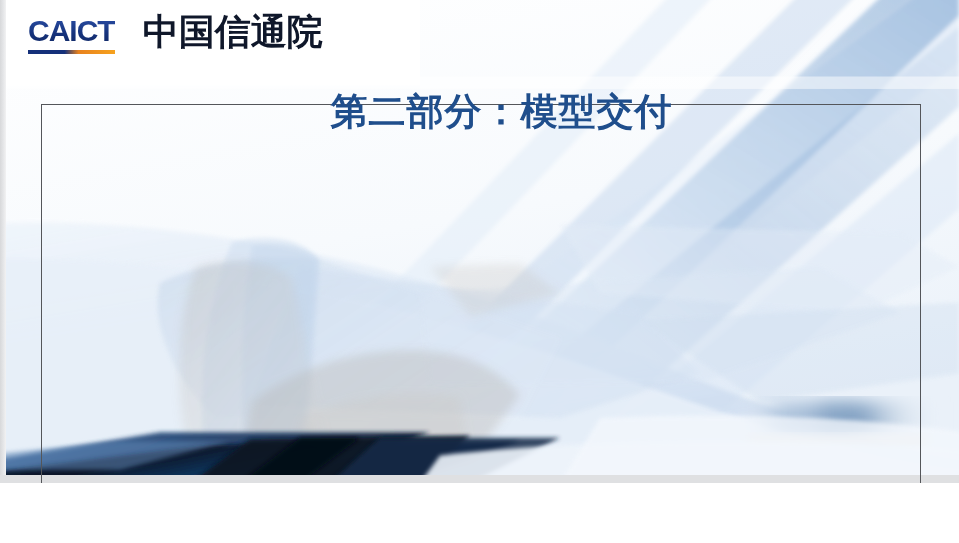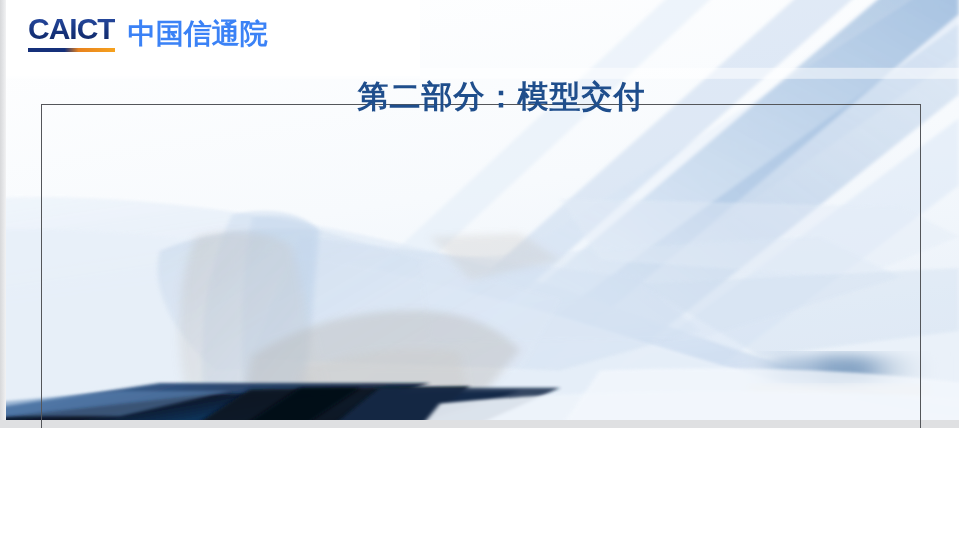--- a/index.html
+++ b/index.html
@@ -7,21 +7,21 @@
     padding: 0;
     background: #ffffff;
   }
   body {
     font-family: "Liberation Sans", "DejaVu Sans", sans-serif;
   }
 
   #slide {
     position: relative;
     width: 959px;
-    height: 428px;
+    height: 483px;
     overflow: hidden;
     background: #ffffff;
   }
 
   
   .bg-layer {
     position: absolute;
     inset: 0;
     pointer-events: none;
   }
@@ -72,24 +72,24 @@
   }
   .logo-underline {
     height: 4px;
     width: 100%;
     margin-top: 2px;
     background: linear-gradient(to right, #15307a 0%, #15307a 42%, #e8821e 58%, #f6a21e 100%);
   }
   .logo-cn {
     font-family: "DejaVu Sans", "Liberation Sans", sans-serif;
     font-weight: bold;
-    font-size: 28px;
+    font-size: 36px;
     line-height: 1;
-    color: #3b82f6;
-    margin-left: 13px;
+    color: #0f172a;
+    margin-left: 28px;
     padding-bottom: 4px;
     white-space: nowrap;
   }
 
   
   .frame {
     position: absolute;
     left: 41px;
     top: 104px;
     width: 880px;
@@ -112,24 +112,24 @@
     font-weight: bold;
     font-size: 34px;
     line-height: 1.32;
     color: #1F4E8C;
     margin: 0;
     letter-spacing: 0px;
   }
   .slide-subtitle {
     font-family: "DejaVu Sans", "Liberation Sans", sans-serif;
     font-weight: bold;
-    font-size: 31px;
+    font-size: 37px;
     line-height: 1.2;
     color: #1F4E8C;
-    margin: 0;
+    margin: 12px;
     padding-top: 58px;
     letter-spacing: 1px;
     padding-left: 44px;
   }
 </style>
 </head>
 <body>
 
 <div id="slide">
 

